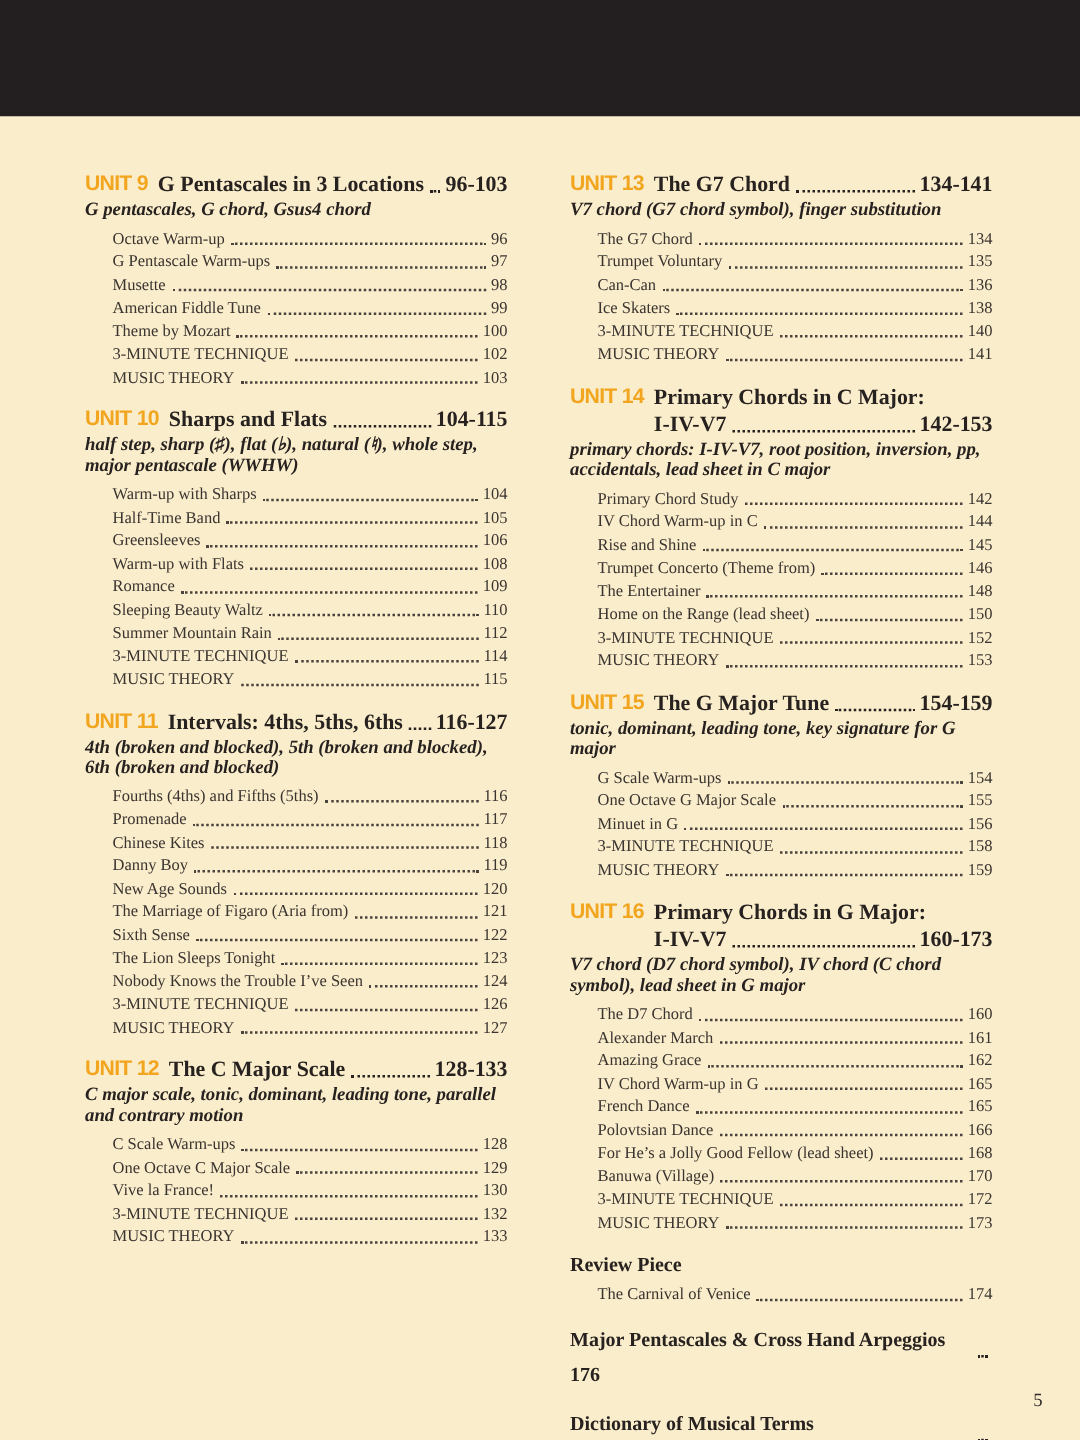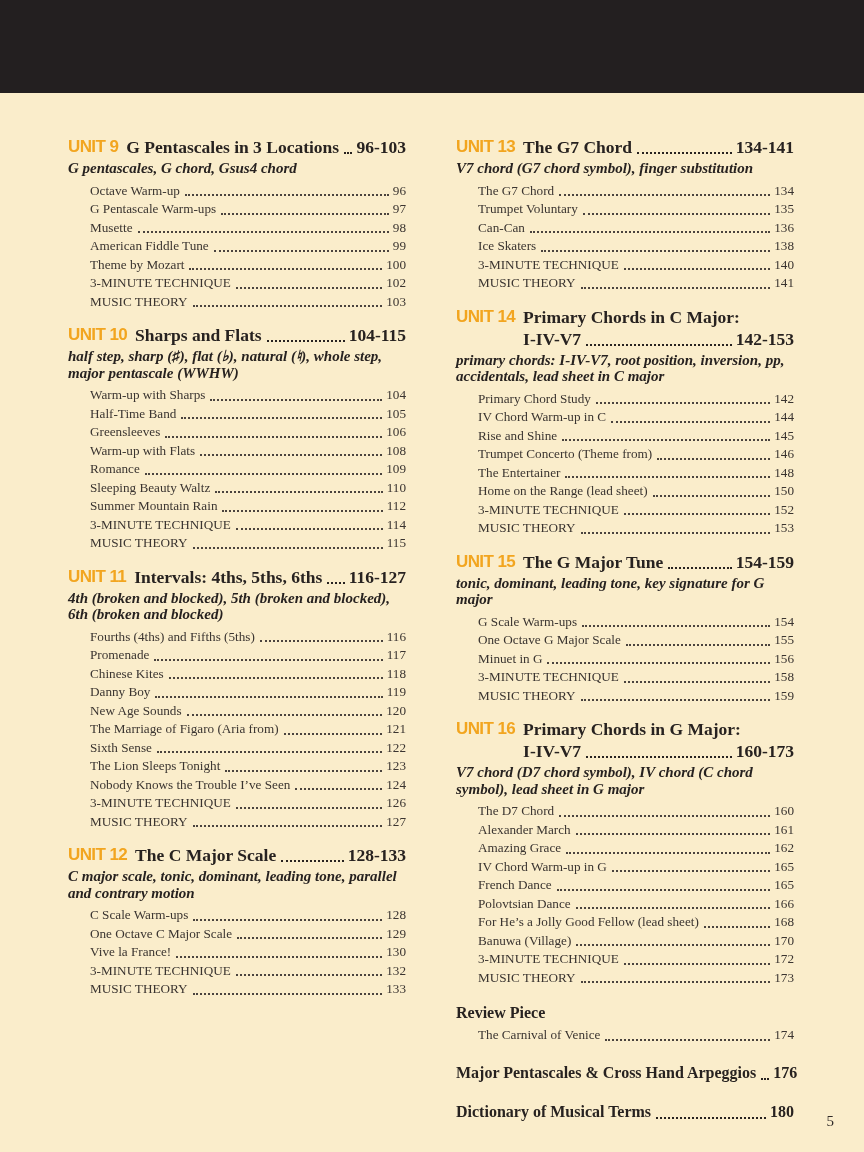--- a/index.html
+++ b/index.html
@@ -27,21 +27,21 @@
   .leader{flex:1;min-width:8px;border-bottom:2px dotted #4A433E;align-self:flex-end;margin:0 4px 4px 5px;}
   .leader.bold{border-bottom:2.5px dotted #272220;margin-bottom:4px;}
   .subtitle{font-size:15px;font-weight:bold;font-style:italic;color:#272220;line-height:16.5px;margin-top:2px;}
   .entries{margin:5px 0 0 22px;}
   .row{display:flex;font-size:13.2px;line-height:18.5px;color:#3A3430;}
   .rt{white-space:nowrap;}
   .rp{white-space:nowrap;}
   .review{margin-top:16px;margin-bottom:6px;}
   .review-title{font-weight:bold;font-size:16px;color:#272220;line-height:20px;}
   .review .entries{margin-top:3px;}
-  .bold-line{font-weight:bold;font-size:16px;color:#272220;margin-top:17px;line-height:22px;}
+  .bold-line{font-weight:bold;font-size:16px;color:#272220;margin-top:17px;line-height:22px;flex-direction:column;}
   .bold-line .rt,.bold-line .rp{white-space:nowrap;}
   .bold-line .leader{border-bottom:2.5px dotted #272220;margin-bottom:4px;}
   .page-num{position:absolute;right:30px;bottom:22px;font-size:15px;color:#2F2A28;}
 </style>
 </head>
 <body style="--gold: #F2A51F; --cream: #FAEDCB; --bar: #231F20;">
 
 <div class="top-bar"></div>
 
 <div class="content">

